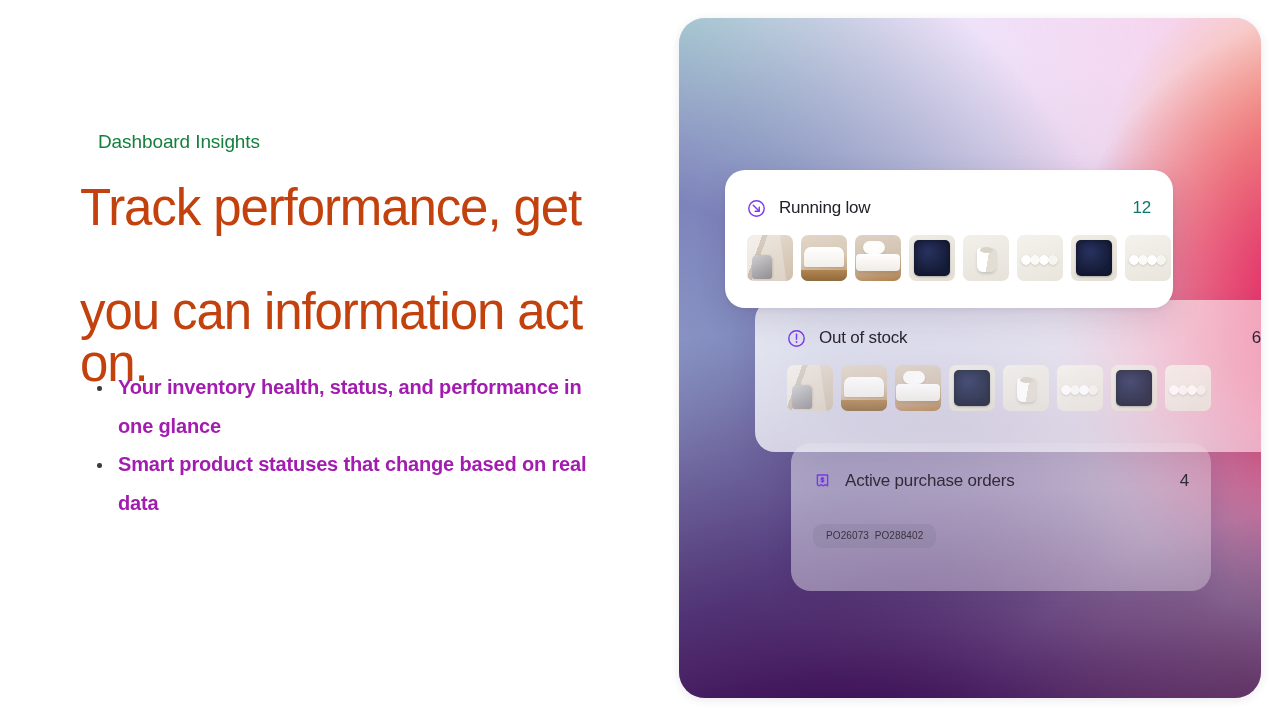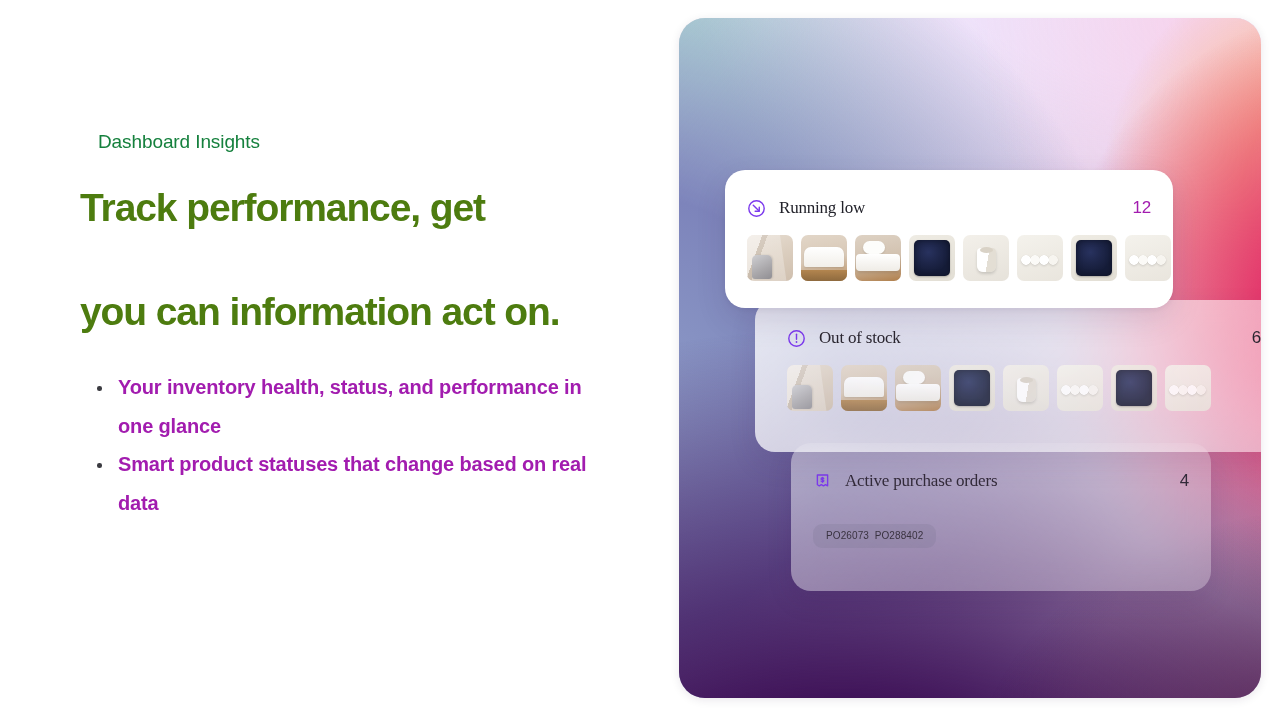--- a/index.html
+++ b/index.html
@@ -16,22 +16,22 @@
   .left { position:absolute; left:80px; top:0; width:580px; height:720px; }
 
   .eyebrow {
     position:absolute; left:0; top:128px;
     font-size:19px; line-height:28px; font-weight:400;
     color:#15803d; letter-spacing:-0.1px;margin-left:18px;
   }
 
   .headline {
     position:absolute; left:0; top:182px; width:560px;
-    font-size:39px; line-height:52px; font-weight:700;
-    color:#4d7c0f; letter-spacing:-1.1px;
+    font-size:51px; line-height:52px; font-weight:400;
+    color:#c2410c; letter-spacing:-1.1px;
   }
 
   .bullets { position:absolute; left:0; top:368px; width:540px; list-style:none; }
   .bullets li {
     position:relative; padding-left:38px;
     font-size:20px; line-height:38.5px; font-weight:700;
     color:#a21caf; letter-spacing:-0.15px;
   }
   .bullets li::before {
     content:""; position:absolute; left:17px; top:18px;
@@ -103,25 +103,24 @@
   .card-head {
     display:flex; align-items:center;
     padding:0 22px;
     height:38px;
     margin-top:19px;
   }
   .card-icon { width:19px; height:19px; flex:none; margin-right:13px; display:block; }
   .card-title {
     font-size:17px; font-weight:400; color:#22222a; letter-spacing:-.2px;
     white-space:nowrap;
-    font-family:Liberation Serif, serif;
   }
   .card-count {
     margin-left:auto;
-    font-size:17px; font-weight:400; color:#a21caf; letter-spacing:-.2px;
+    font-size:17px; font-weight:400; color:#0f766e; letter-spacing:-.2px;
   }
   .card-oos .card-title, .card-oos .card-count { color:#2a2630; }
   .card-po  .card-title, .card-po  .card-count { color:#332b3a; }
 
   
   .thumbs { display:flex; gap:8px; padding:0 22px; margin-top:8px; }
   .thumb {
     width:46px; height:46px; border-radius:7px; flex:none;
     overflow:hidden; position:relative;
     background:#ece7e1;

